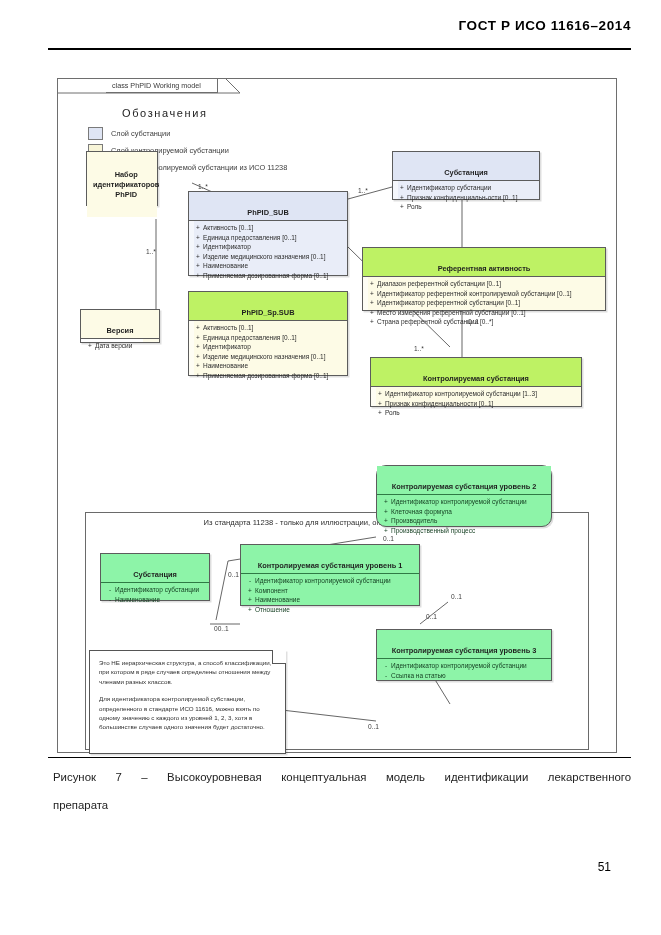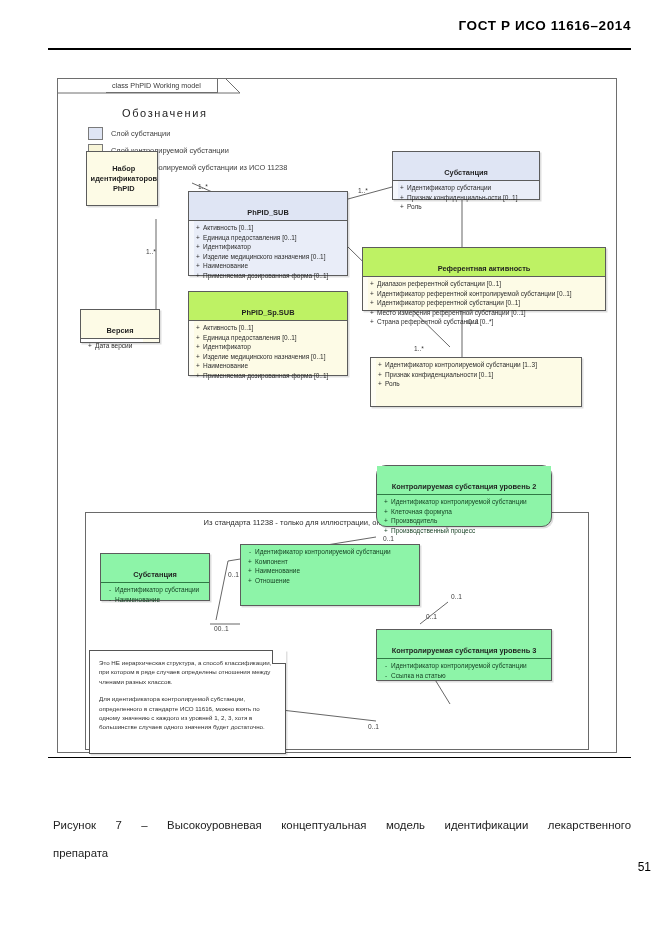--- a/index.html
+++ b/index.html
@@ -11,25 +11,25 @@
   
   #page-header{
     position:absolute;left:0;top:18px;width:631px;text-align:right;
     font-size:13.5px;font-weight:bold;letter-spacing:.6px;color:#000;
   }
   #header-rule{
     position:absolute;left:48px;top:48px;width:583px;height:2px;background:#000;
   }
   #page-number{
     position:absolute;left:0;top:860px;width:611px;text-align:right;
-    font-size:12px;color:#000;margin-left:40px;
+    font-size:12px;color:#000;
   }
   #figure-caption{
     position:absolute;left:53px;top:763px;width:578px;
-    font-size:11.4px;line-height:28px;color:#222;text-align:justify;margin-top:48px;
+    font-size:11.4px;line-height:28px;color:#222;text-align:justify;
   }
   #figure-caption .cap-line1{display:block;text-align:justify;text-align-last:justify;}
   #figure-caption .cap-line2{display:block;}
   #caption-rule{
     position:absolute;left:48px;top:757px;width:583px;height:1px;background:#000;
   }
 
   
   #diagram-frame{
     position:absolute;left:57px;top:78px;width:558px;height:673px;
@@ -74,22 +74,22 @@
     padding:16px 2px 3px;color:#1f1f1f;
     border-bottom:1px solid #5c5c5c;
   }
   .uml .uml-attrs{padding:2px 0 3px 0;}
   .uml .attr{
     display:flex;font-size:6.5px;line-height:9.6px;color:#2c2c2c;
     padding:0 3px 0 4px;white-space:nowrap;
   }
   .uml .attr .vis{width:10px;flex:0 0 auto;text-align:center;}
   .uml .attr .nm{flex:1 1 auto;overflow:hidden;}
-  .uml.centered .uml-title{padding:0;height:100%;display:flex;
-    align-items:flex-end;justify-content:center;flex-direction:column;border-bottom:none;}
+  .uml.centered .uml-title{padding:6px;height:100%;display:flex;
+    align-items:flex-start;justify-content:center;flex-direction:column;border-bottom:none;}
 
   
   .pal-blue{background:#e9edf8;}
   .pal-blue .uml-title{background:#dfe5f4;}
   .pal-cream{background:#fdfbe6;}
   .pal-cream .uml-title{background:#bef264;}
   .pal-green{background:#8df4a8;}
   .pal-green .uml-title{background:#8df4a8;border-bottom:1px solid #2f7a45;}
   .pal-green .attr{color:#123d1f;}
   .pal-white{background:#ffffff;}
@@ -329,20 +329,21 @@
         </div>
       <div class="attr">
           <span class="vis">+</span>
           <span class="nm">Страна референтной субстанции [0..*]</span>
         </div>
     </div>
   </div>
 
   <div class="uml pal-cream" style="left:312px;top:278px;width:212px;height:50px;">
     <span class="band-left"></span>
+    <div class="uml-title" style="position:relative;z-index:1;">Контролируемая субстанция</div>
     <div class="uml-attrs" style="position:relative;z-index:1;">
       <div class="attr">
           <span class="vis">+</span>
           <span class="nm">Идентификатор контролируемой субстанции [1..3]</span>
         </div>
       <div class="attr">
           <span class="vis">+</span>
           <span class="nm">Признак конфиденциальности [0..1]</span>
         </div>
       <div class="attr">
@@ -368,20 +369,21 @@
           <span class="nm">Производитель</span>
         </div>
       <div class="attr">
           <span class="vis">+</span>
           <span class="nm">Производственный процесс</span>
         </div>
     </div>
   </div>
 
   <div class="uml pal-green" style="left:182px;top:465px;width:180px;height:62px;">
+    <div class="uml-title">Контролируемая субстанция уровень 1</div>
     <div class="uml-attrs">
       <div class="attr">
           <span class="vis">-</span>
           <span class="nm">Идентификатор контролируемой субстанции</span>
         </div>
       <div class="attr">
           <span class="vis">+</span>
           <span class="nm">Компонент</span>
         </div>
       <div class="attr">

